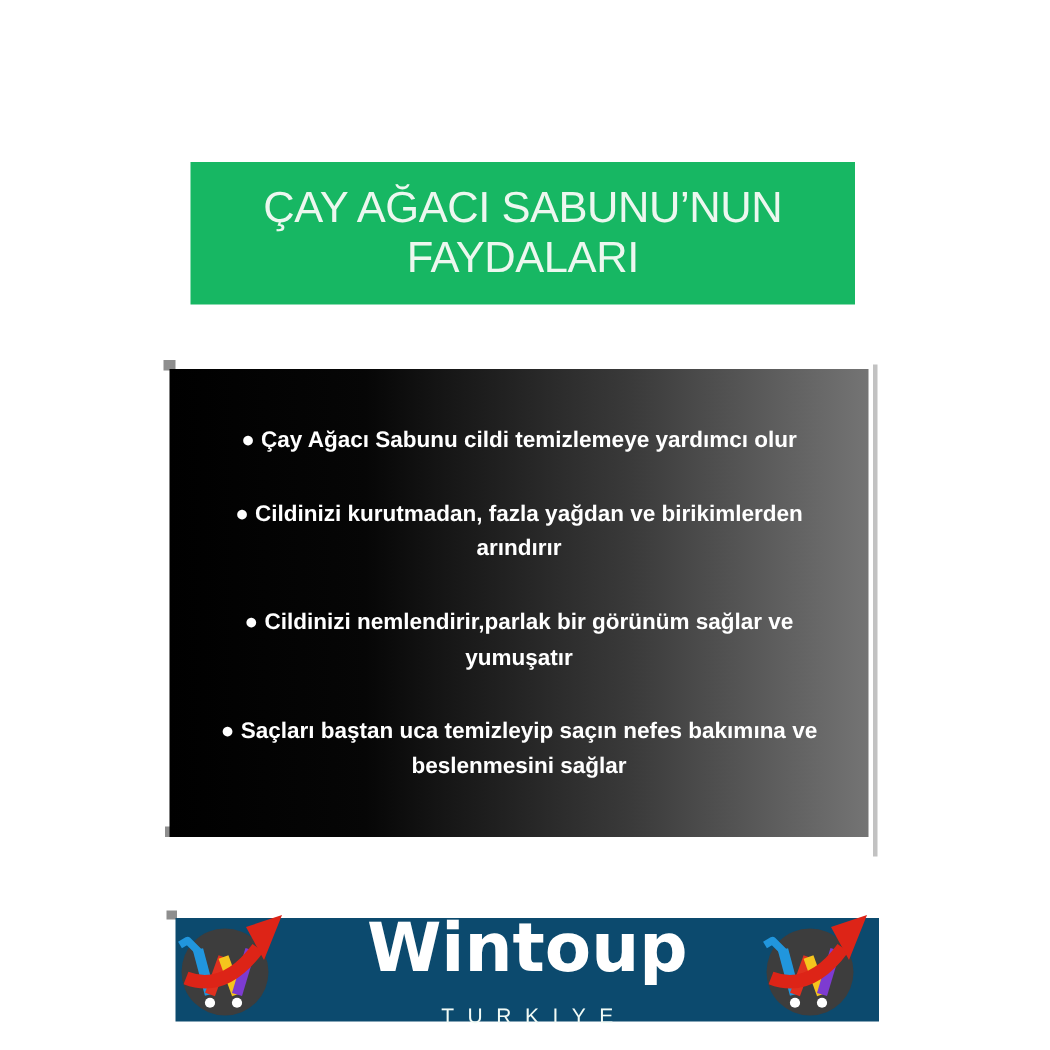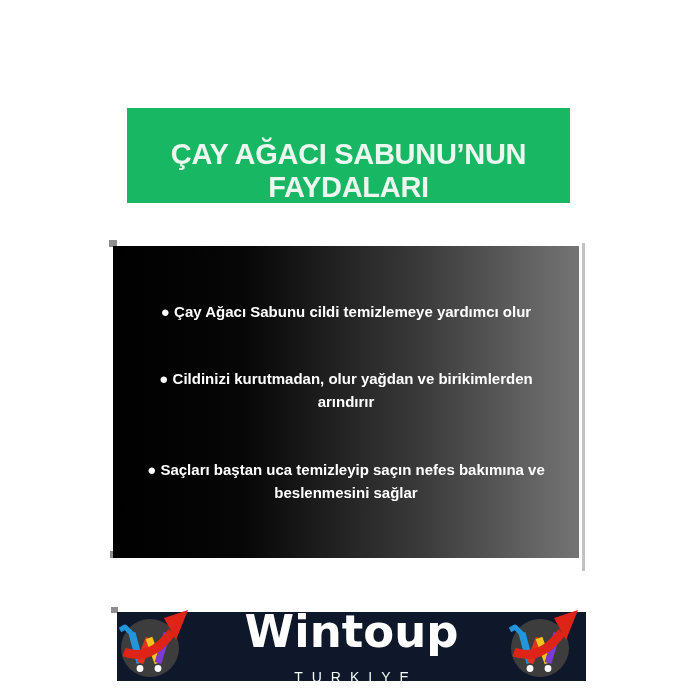--- a/index.html
+++ b/index.html
@@ -4,22 +4,22 @@
 <style>
   html,body{margin:0;padding:0;}
   body{
     width:700px;height:700px;position:relative;background:#ffffff;
     font-family:"Liberation Sans",sans-serif;overflow:hidden;
   }
   
   .title-banner{
     position:absolute;left:127px;top:108px;width:443px;height:95px;
     background:#17b763;color:#ecf7ef;
-    display:flex;align-items:flex-end;justify-content:center;
-    text-align:center;font-weight:bold;font-size:29px;line-height:1.12;
+    display:flex;align-items:center;justify-content:center;
+    text-align:center;font-weight:normal;font-size:29px;line-height:1.12;
     letter-spacing:-0.3px;white-space:pre-line;
   }
   
   .benefits-box{
     position:absolute;left:113px;top:246px;width:466px;height:312px;
     background:linear-gradient(90deg,#000000 0%,#060606 28%,#3a3a3a 66%,#747474 100%);
     box-sizing:border-box;padding:10px 32px;
     display:flex;flex-direction:column;justify-content:space-evenly;
   }
   .benefit-item{
@@ -31,21 +31,21 @@
     position:absolute;left:582px;top:243px;width:3px;height:328px;
     background:#c2c2c2;
   }
   .notch{position:absolute;background:#8e8e8e;}
   .notch-box-top{left:109px;top:240px;width:8px;height:7px;}
   .notch-box-bottom{left:110px;top:551px;width:7px;height:7px;}
   .notch-footer{left:111px;top:607px;width:7px;height:6px;}
   
   .footer-banner{
     position:absolute;left:117px;top:612px;width:469px;height:69px;
-    background:#0f172a;color:#ffffff;
+    background:#0c4a6e;color:#ffffff;
     display:flex;flex-direction:column;align-items:center;justify-content:center;
   }
   .brand-name{
     font-family:"DejaVu Sans",sans-serif;font-weight:bold;
     font-size:45px;line-height:1;margin-top:1px;
   }
   .brand-country{
     font-size:14px;letter-spacing:9px;margin-left:9px;margin-top:15px;
     font-weight:normal;color:#f2fbf6;
   }
@@ -60,22 +60,24 @@
 <div class="notch notch-box-bottom"></div>
 <div class="notch notch-footer"></div>
 
 <div class="title-banner">
   <span>ÇAY AĞACI SABUNU’NUN
 FAYDALARI</span>
 </div>
 
 <div class="benefits-box">
     <div class="benefit-item">● Çay Ağacı Sabunu cildi temizlemeye yardımcı olur</div>
-    <div class="benefit-item">● Cildinizi kurutmadan, olur yağdan ve birikimlerden
+    <div class="benefit-item">● Cildinizi kurutmadan, fazla yağdan ve birikimlerden
 arındırır</div>
+    <div class="benefit-item">● Cildinizi nemlendirir,parlak bir görünüm sağlar ve
+yumuşatır</div>
     <div class="benefit-item">● Saçları baştan uca temizleyip saçın nefes bakımına ve
 beslenmesini sağlar</div>
   </div>
 <div class="shadow-line"></div>
 
 <div class="footer-banner">
   <div class="brand-name">Wintoup</div>
   <div class="brand-country">TURKIYE</div>
 </div>
 

